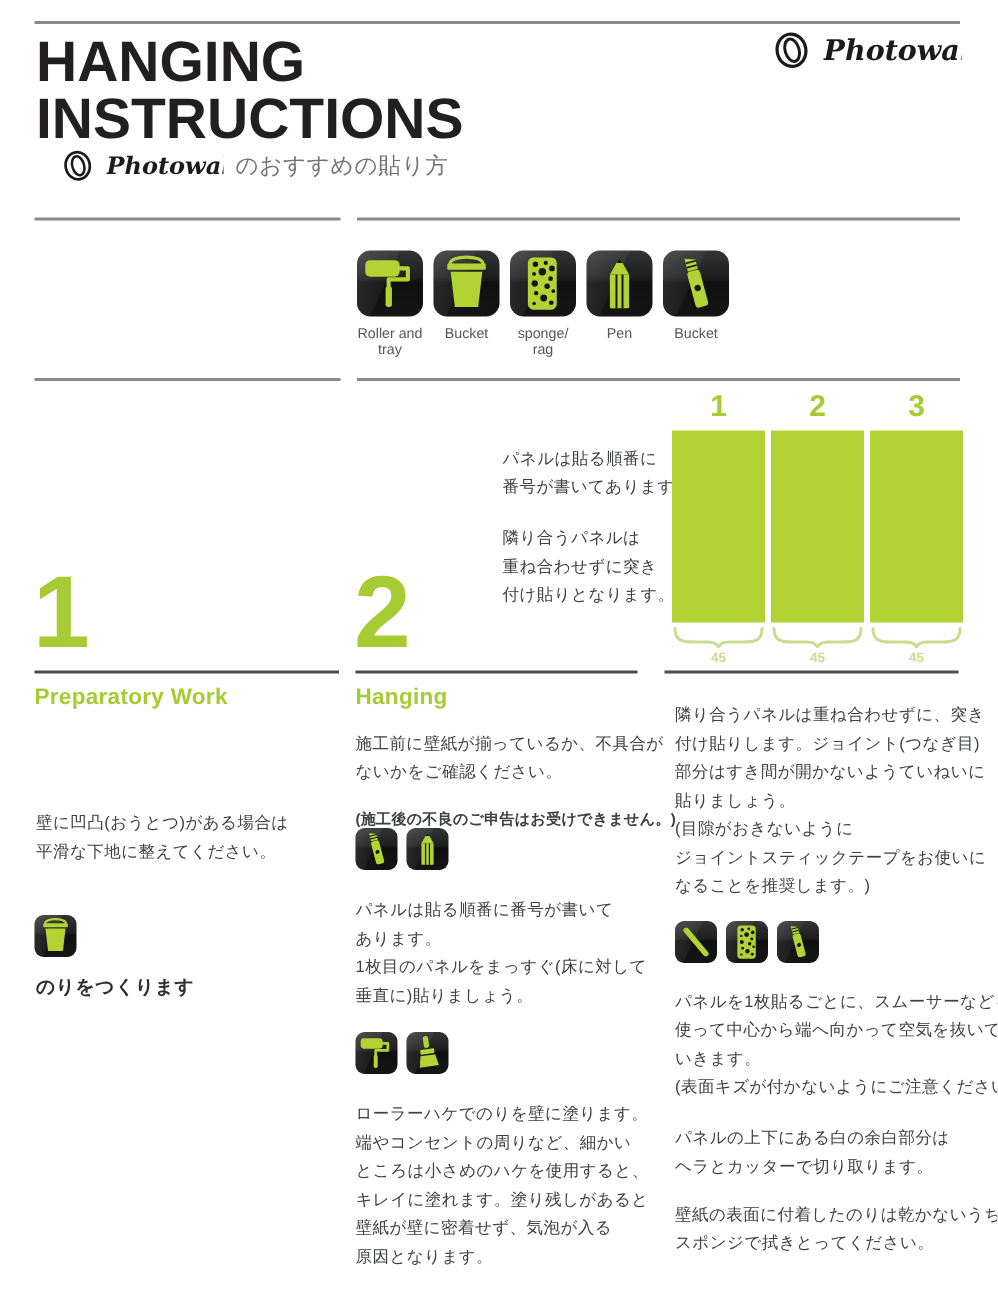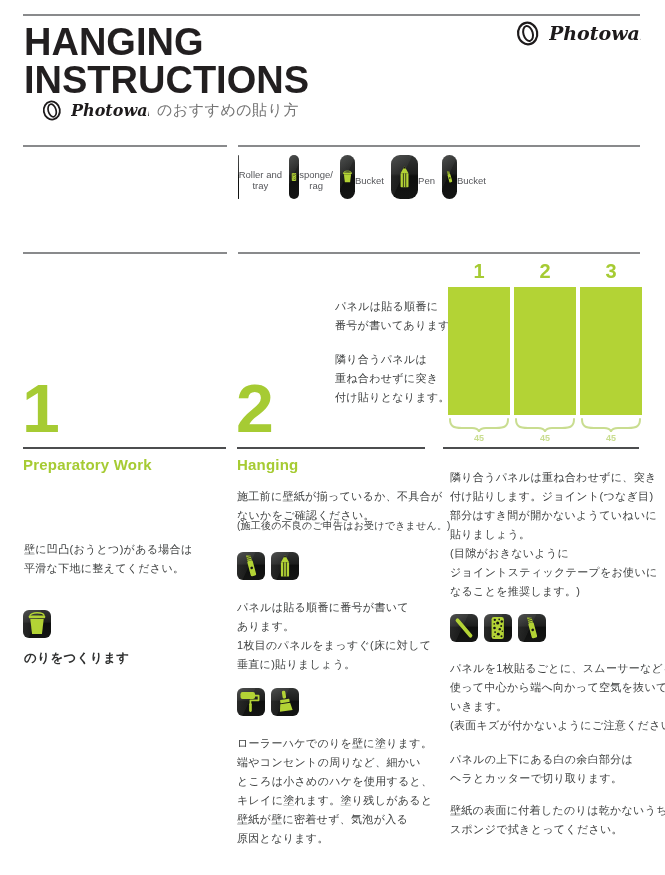--- a/index.html
+++ b/index.html
@@ -17,21 +17,21 @@
   .jp-small{white-space:pre;font-size:10px;line-height:19px;color:#3f4141;letter-spacing:0.2px;}
   .jp-bold{white-space:pre;font-size:12.5px;font-weight:bold;color:#2e2f2f;letter-spacing:0.4px;}
   .tile{position:relative;border-radius:9px;overflow:hidden;
         background:linear-gradient(180deg,#323433 0%,#1d1e1d 42%,#0e0f0e 48%,#141514 100%);}
   .tile::before{content:"";position:absolute;inset:0;
         background:linear-gradient(115deg,rgba(255,255,255,0.14) 0%,rgba(255,255,255,0.05) 44%,rgba(255,255,255,0) 46%);}
   .tile svg{position:relative;display:block;width:100%;height:100%;}
   .tile-lg{width:44px;height:44px;}
   .tile-sm{width:28px;height:28px;border-radius:6px;}
   .tools-row{display:flex;gap:7px;}
-  .tool{width:44px;display:flex;flex-direction:row;align-items:center;}
+  .tool{width:44px;display:flex;flex-direction:column;align-items:center;margin-top:12px;}
   .tool-label{margin-top:6px;font-size:9.5px;line-height:11px;color:#55565a;
               text-align:center;white-space:pre;}
   .icon-row{display:flex;gap:6px;}
   .panel{position:absolute;top:0;width:62px;height:128px;background:#b3d335;}
   .panel-num{position:absolute;top:-27px;width:62px;text-align:center;
              color:#a6cb33;font-weight:bold;font-size:20px;}
   .brace{position:absolute;top:131px;width:62px;height:14px;}
   .width-label{position:absolute;top:146px;width:62px;text-align:center;
                color:#c9dd90;font-size:9px;font-weight:bold;}
   .brand-row{display:flex;align-items:center;gap:8px;}
@@ -145,33 +145,33 @@
           <svg>
             <use href="#i-roller"></use>
           </svg>
         </div>
       <div class="tool-label">Roller and
 tray</div>
     </div>
     <div class="tool">
       <div class="tile tile-lg">
           <svg>
+            <use href="#i-bucket"></use>
+          </svg>
+        </div>
+      <div class="tool-label">Bucket</div>
+    </div>
+    <div class="tool">
+      <div class="tile tile-lg">
+          <svg>
             <use href="#i-sponge"></use>
           </svg>
         </div>
       <div class="tool-label">sponge/
 rag</div>
-    </div>
-    <div class="tool">
-      <div class="tile tile-lg">
-          <svg>
-            <use href="#i-bucket"></use>
-          </svg>
-        </div>
-      <div class="tool-label">Bucket</div>
     </div>
     <div class="tool">
       <div class="tile tile-lg">
           <svg>
             <use href="#i-pencil"></use>
           </svg>
         </div>
       <div class="tool-label">Pen</div>
     </div>
     <div class="tool">
@@ -230,21 +230,21 @@
     <div class="tile tile-sm">
         <svg>
           <use href="#i-bucket"></use>
         </svg>
       </div>
   </div>
   <div class="abs jp-bold" style="left:24px;top:650px;">のりをつくります</div>
 
   <div class="abs jp" style="left:237px;top:487px;">施工前に壁紙が揃っているか、不具合が
 ないかをご確認ください。</div>
-  <div class="abs jp-small" style="left:237px;top:516px;">(施工後の不良のご申告はお受けできません。)</div>
+  <div class="abs jp-small" style="left:237px;top:537px;font-weight:bold;">(施工後の不良のご申告はお受けできません。)</div>
   <div class="abs icon-row" style="left:237px;top:552px;">
     <div class="tile tile-sm">
         <svg>
           <use href="#i-knife"></use>
         </svg>
       </div>
     <div class="tile tile-sm">
         <svg>
           <use href="#i-pencil"></use>
         </svg>

